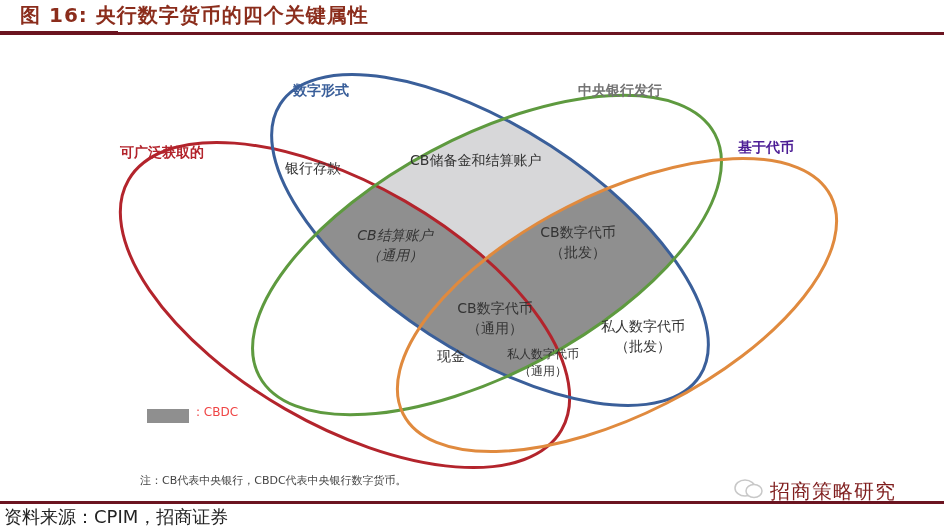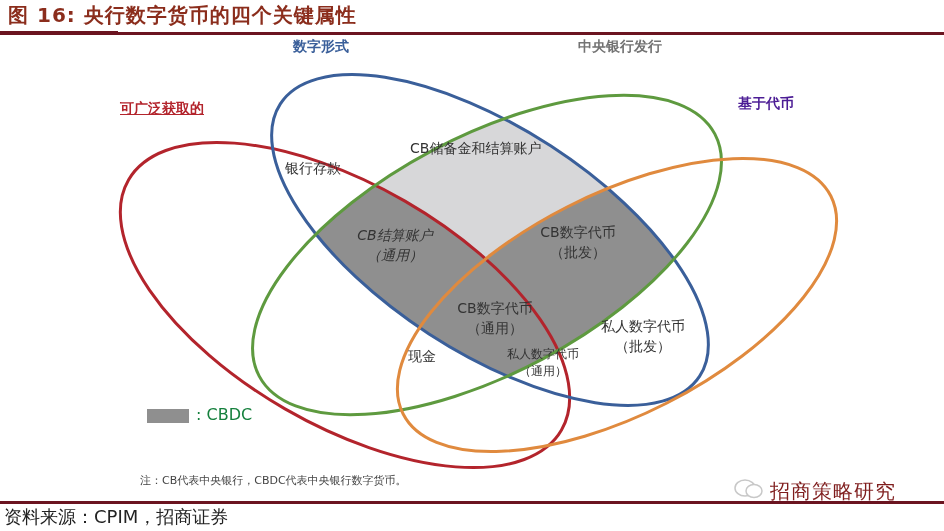--- a/index.html
+++ b/index.html
@@ -1,26 +1,26 @@
 <!DOCTYPE html>
 <html><head>
   <meta charset="utf-8">
   <style>
     html, body { margin: 0; padding: 0; background: #ffffff; }
     body { width: 944px; height: 531px; position: relative; overflow: hidden;
            font-family: "DejaVu Sans", "Liberation Sans", sans-serif; }
-    .title { position: absolute; left: 8px; top: 2px; font-size: 20px; font-weight: bold;
+    .title { position: absolute; left: 20px; top: 2px; font-size: 20px; font-weight: bold;
              color: #8b2d1c; letter-spacing: 1px; white-space: nowrap; }
     .title-rule { position: absolute; left: 0; top: 32px; width: 944px; height: 3px; background: #6b1420; }
     .title-rule-left { position: absolute; left: 0; top: 31px; width: 118px; height: 4px; background: #6b1420; }
     svg.diagram { position: absolute; left: 0; top: 0; }
     .lbl { position: absolute; font-size: 14px; color: #333; white-space: nowrap; text-align: center; line-height: 20px; }
-    .set-lbl { position: absolute; font-size: 14px; font-weight: bold; white-space: nowrap; }
+    .set-lbl { position: absolute; font-size: 14px; font-weight: bold; white-space: nowrap; margin-top: 44px; }
     .legend-swatch { position: absolute; left: 147px; top: 409px; width: 42px; height: 14px; background: #8f8f8f; }
-    .legend-text { position: absolute; left: 196px; top: 405px; font-size: 16px; color: #15803d; white-space: nowrap; }
+    .legend-text { position: absolute; left: 196px; top: 405px; font-size: 12px; color: #ef4444; white-space: nowrap; }
     .note { position: absolute; left: 140px; top: 473px; font-size: 11px; color: #444; white-space: nowrap; }
     .watermark { position: absolute; left: 730px; top: 478px; font-size: 20px; color: #7f1d1d; white-space: nowrap;
                  letter-spacing: 1px; }
     .wm-icon { position: absolute; left: 733px; top: 478px; width: 32px; height: 22px; }
     .bottom-rule { position: absolute; left: 0; top: 501px; width: 944px; height: 3px; background: #6b1420; }
     .source { position: absolute; left: 4px; top: 505px; font-size: 18px; color: #222; white-space: nowrap; }
   </style>
 </head>
 <body>
 
@@ -67,42 +67,42 @@
   </g>
 
   <ellipse cx="345" cy="305" rx="250" ry="120" transform="rotate(30 345 305)" fill="none" stroke="#b3242c" stroke-width="3"></ellipse>
   <ellipse cx="490" cy="240" rx="250" ry="112" transform="rotate(33 490 240)" fill="none" stroke="#3a5f9a" stroke-width="3"></ellipse>
   <ellipse cx="487" cy="255" rx="258" ry="118" transform="rotate(-28 487 255)" fill="none" stroke="#5e9a3f" stroke-width="3"></ellipse>
   <ellipse cx="617" cy="305" rx="240" ry="110" transform="rotate(-27 617 305)" fill="none" stroke="#e08a3e" stroke-width="3"></ellipse>
 </svg>
 
 <div class="set-lbl" style="left:293px; top:38px; color:#3a5f9a;">数字形式</div>
 <div class="set-lbl" style="left:578px; top:38px; color:#737373;">中央银行发行</div>
-<div class="set-lbl" style="left:120px; top:100px; color:#b3242c;text-decoration:underline;">可广泛获取的</div>
+<div class="set-lbl" style="left:120px; top:100px; color:#b3242c;">可广泛获取的</div>
 <div class="set-lbl" style="left:738px; top:95px; color:#4c1d95;">基于代币</div>
 
 <div class="lbl" style="left:285px; top:158px;">
   <div>银行存款</div>
 </div>
-<div class="lbl" style="left:410px; top:138px;">
+<div class="lbl" style="left:410px; top:150px;">
   <div>CB储备金和结算账户</div>
 </div>
 <div class="lbl" style="left:345px; top:225px; width:100px;font-style:italic;">
   <div>CB结算账户</div>
   <div>（通用）</div>
 </div>
 <div class="lbl" style="left:528px; top:222px; width:100px;">
   <div>CB数字代币</div>
   <div>（批发）</div>
 </div>
 <div class="lbl" style="left:440px; top:298px; width:110px;">
   <div>CB数字代币</div>
   <div>（通用）</div>
 </div>
-<div class="lbl" style="left:408px; top:346px;">
+<div class="lbl" style="left:437px; top:346px;">
   <div>现金</div>
 </div>
 <div class="lbl" style="left:498px; top:346px; width:90px; font-size:12px; line-height:17px;">
   <div>私人数字代币</div>
   <div>（通用）</div>
 </div>
 <div class="lbl" style="left:588px; top:316px; width:110px;">
   <div>私人数字代币</div>
   <div>（批发）</div>
 </div>

